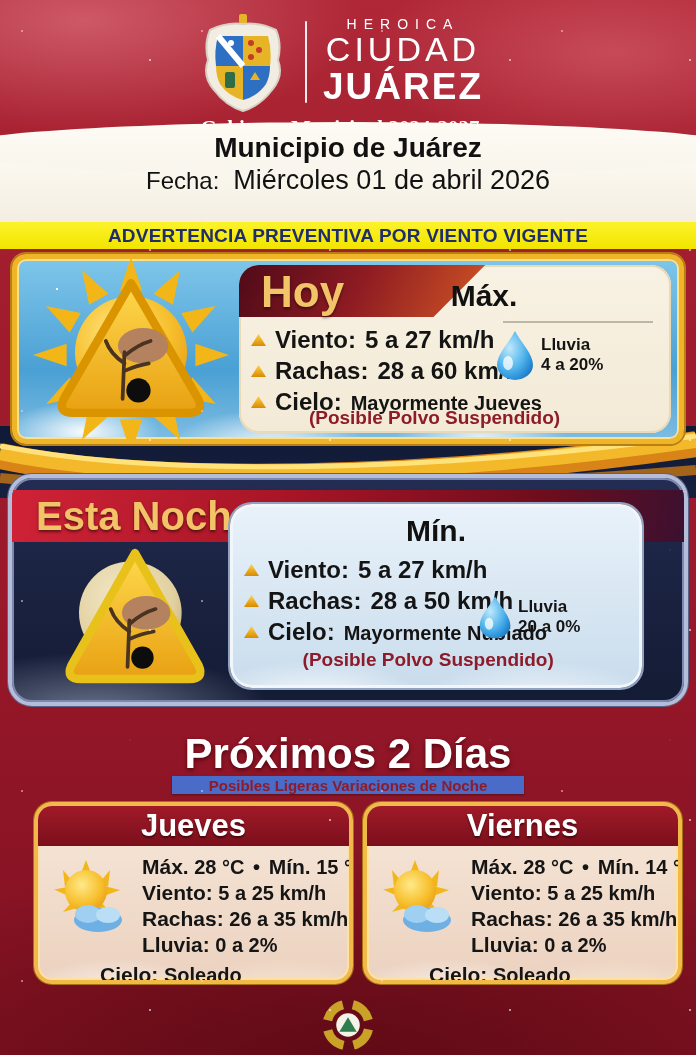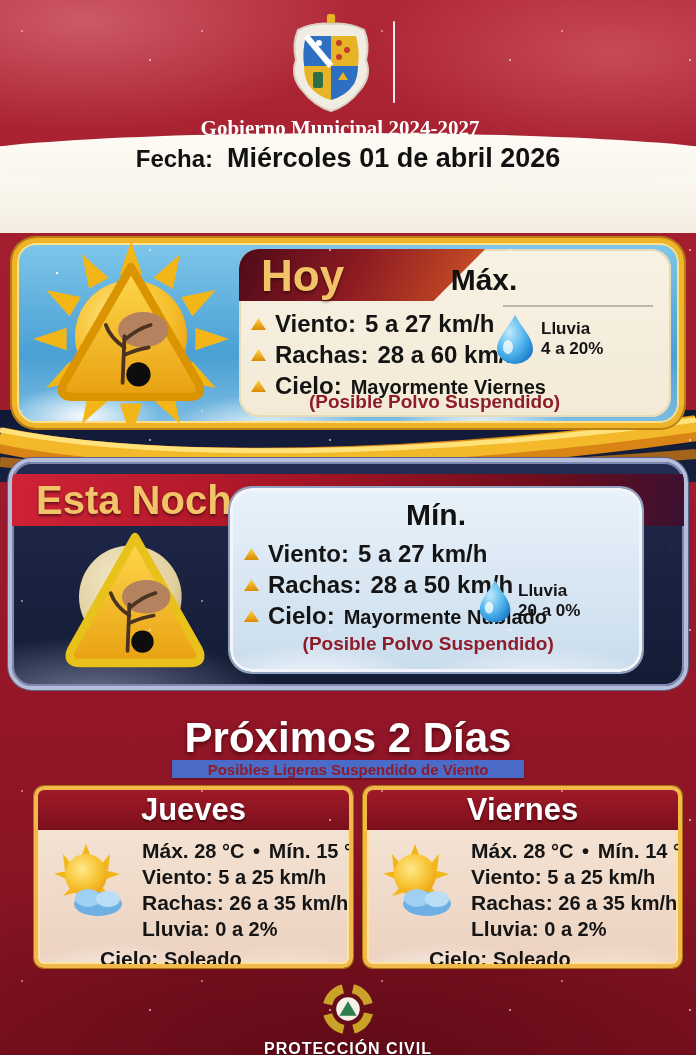--- a/index.html
+++ b/index.html
@@ -28,28 +28,28 @@
   .heroica{font-size:14px;letter-spacing:7px;font-weight:400}
   .ciudad{font-size:34px;letter-spacing:4px;font-weight:400}
   .juarez{font-size:37px;letter-spacing:2px;font-weight:bold}
   .gobierno{text-align:center;color:#fff;font-family:"Liberation Serif",serif;font-size:21px;font-weight:600;margin-top:2px;transform:translateX(-8px)}
   
   .wband{position:relative;height:74px;z-index:2;background:linear-gradient(180deg,#fdfbf4,#f4eee1);}
   .wband::before{content:"";position:absolute;top:-26px;left:-8%;width:116%;height:54px;border-radius:50%;
     background:linear-gradient(180deg,#fdfbf4,#f9f5ec)}
   .wband-inner{position:relative;text-align:center;color:#111;top:-16px}
   .municipio{font-size:28px;font-weight:bold}
-  .fecha{font-size:27px;font-weight:bold;margin-top:11px}
+  .fecha{font-size:27px;font-weight:normal;margin-top:1px}
   .fecha .flabel{font-size:24px;margin-right:14px}
   
   .yband{position:relative;z-index:3;height:27px;background:linear-gradient(180deg,#fcf32a,#f2e400);
     display:flex;align-items:center;justify-content:center}
   .yband span{font-size:19px;font-weight:bold;color:#1f2d6b;letter-spacing:.2px}
   
-  .card-gold{border:5px solid #f0b429;box-shadow:0 0 0 2px #b97f12, inset 0 0 0 2px #ffe08a;border-radius:24px}
+  .card-gold{border:5px solid #f0b429;box-shadow:0 0 0 2px #b97f12, inset 0 0 0 2px #ffe08a;border-radius:14px}
   .hoy{position:relative;z-index:3;margin:5px 12px 0;height:190px;overflow:hidden;
     background:
       radial-gradient(ellipse 110px 44px at 10% 96%, rgba(255,255,255,.95), transparent 70%),
       radial-gradient(ellipse 140px 52px at 38% 104%, rgba(255,255,255,.9), transparent 70%),
       radial-gradient(ellipse 120px 48px at 70% 100%, rgba(255,255,255,.8), transparent 72%),
       radial-gradient(circle 1.5px at 40px 30px,#fff 50%,transparent 55%),
       radial-gradient(circle 1.2px at 90px 70px,#fff 50%,transparent 55%),
       linear-gradient(180deg,#7ec6ea,#4aa0d4 62%,#7cbce2)}
   .hoy-icon{position:absolute;left:8px;top:-2px;width:212px;height:196px}
   .panel{position:absolute;left:222px;top:6px;right:8px;bottom:6px;border-radius:20px;overflow:hidden;
@@ -114,21 +114,21 @@
   .npolvo{margin-left:54px;width:70%;text-align:center;color:#111;font-weight:bold;font-size:19px;color:#8e1b2a}
   .nlluvia{position:absolute;top:90px;right:6px;width:158px;display:flex;align-items:center;gap:6px}
   .nlluvia .drop{width:34px;height:46px}
   
   .prox-title{position:relative;z-index:3;margin-top:24px;text-align:center;color:#fff;font-size:42px;font-weight:bold;
     text-shadow:0 2px 4px rgba(60,0,10,.8)}
   .strip{position:relative;z-index:3;width:352px;height:18px;margin:-2px auto 0;background:#4a6cc8;
     display:flex;align-items:center;justify-content:center;box-shadow:0 1px 2px rgba(0,0,0,.4)}
   .strip span{font-size:15px;font-weight:bold;color:#8e1b2a}
   .days{position:relative;z-index:3;display:flex;gap:10px;margin:8px 14px 0 34px;height:182px}
-  .day{flex:1;border:4px solid #f0b94a;border-radius:10px;overflow:hidden;position:relative;
+  .day{flex:1;border:4px solid #f0b94a;border-radius:18px;overflow:hidden;position:relative;
     box-shadow:0 0 0 1px #a8720e, inset 0 0 0 2px #ffe2a0;
     background:
       radial-gradient(ellipse 140px 50px at 25% 108%, rgba(255,255,255,.75), transparent 70%),
       radial-gradient(ellipse 160px 60px at 80% 112%, rgba(255,244,230,.7), transparent 70%),
       linear-gradient(180deg,#f6e7d8,#ecd2c0)}
   .day-band{height:40px;background:linear-gradient(180deg,#a01a28,#7c0f1c);display:flex;align-items:center;justify-content:center}
   .day-title{color:#fff;font-size:31px;font-weight:bold;text-shadow:0 2px 2px rgba(0,0,0,.5)}
   .day-body{position:relative;padding:8px 6px 4px 8px}
   .day-icon{position:absolute;left:4px;top:12px;width:92px;height:84px}
   .day-rows{margin-left:96px;color:#151515}
@@ -159,32 +159,41 @@
         <path d="M45 56 H72 Q72 66 68 74 Q60 86 45 90 Z" fill="#2d6fc2"></path>
         <path d="M20 26 L45 56" stroke="#fff" stroke-width="6"></path>
         <circle cx="33" cy="33" r="3" fill="#fff"></circle>
         <circle cx="53" cy="33" r="3" fill="#c43b2a"></circle>
         <circle cx="61" cy="40" r="3" fill="#c43b2a"></circle>
         <circle cx="53" cy="47" r="3" fill="#c43b2a"></circle>
         <rect x="27" y="62" width="10" height="16" rx="2" fill="#2f6d46"></rect>
         <path d="M57 62 l5 8 -10 0 Z" fill="#e8b427"></path>
       </svg>
       <div class="vline"></div>
+      <div class="wordmark">
+        <div class="heroica">HEROICA</div>
+        <div class="ciudad">CIUDAD</div>
+        <div class="juarez">JUÁREZ</div>
+      </div>
     </div>
     <div class="gobierno">Gobierno Municipal 2024-2027</div>
   </div>
 
   <div class="wband">
     <div class="wband-inner">
+      <div class="municipio">Municipio de Juárez</div>
       <div class="fecha">
         <span class="flabel">Fecha:</span><span>Miércoles 01 de abril 2026</span>
       </div>
     </div>
   </div>
 
+  <div class="yband">
+    <span>ADVERTENCIA PREVENTIVA POR VIENTO VIGENTE</span>
+  </div>
 
   <div class="hoy card-gold">
     <svg class="hoy-icon" viewBox="0 0 210 210">
       <defs>
         <radialGradient id="sg" cx="40%" cy="35%" r="75%">
           <stop offset="0" stop-color="#ffe98a"></stop>
             <stop offset=".6" stop-color="#f7c02e"></stop>
             <stop offset="1" stop-color="#e79a10"></stop>
         </radialGradient>
         <linearGradient id="tg" x1="0" y1="0" x2="0" y2="1">
@@ -228,21 +237,21 @@
           <span class="val">5 a 27 km/h</span>
         </div>
         <div class="row">
           <span class="bullet"></span>
           <span class="lbl">Rachas:</span>
           <span class="val">28 a 60 km/h</span>
         </div>
         <div class="row">
           <span class="bullet"></span>
           <span class="lbl">Cielo:</span>
-          <span class="val small">Mayormente Viernes</span>
+          <span class="val small">Mayormente Jueves</span>
         </div>
       </div>
       <div class="polvo">(Posible Polvo Suspendido)</div>
       <div class="lluvia">
         <svg class="drop" viewBox="0 0 40 52">
           <defs>
               <radialGradient id="dg" cx="35%" cy="35%" r="80%">
             <stop offset="0" stop-color="#bfe9fb"></stop>
                 <stop offset=".55" stop-color="#4fb3ec"></stop>
                 <stop offset="1" stop-color="#1272c4"></stop>
@@ -320,21 +329,21 @@
         <div class="lluvia-txt">
           <div>Lluvia</div>
           <div>20 a 0%</div>
         </div>
       </div>
     </div>
   </div>
 
   <div class="prox-title">Próximos 2 Días</div>
   <div class="strip">
-    <span>Posibles Ligeras Suspendido de Viento</span>
+    <span>Posibles Ligeras Variaciones de Noche</span>
   </div>
 
   <div class="days">
 
     <div class="day">
       <div class="day-band">
         <span class="day-title">Jueves</span>
       </div>
       <div class="day-body">
         <svg class="day-icon" viewBox="0 0 92 84">

